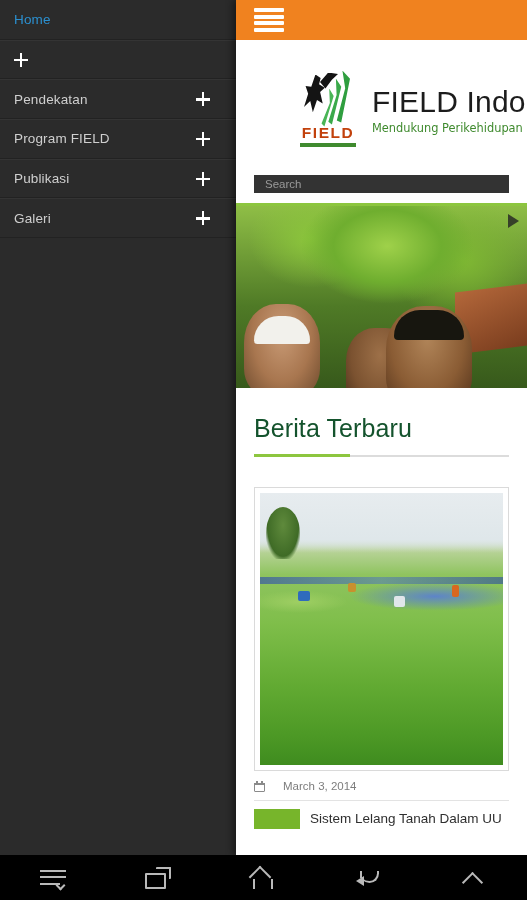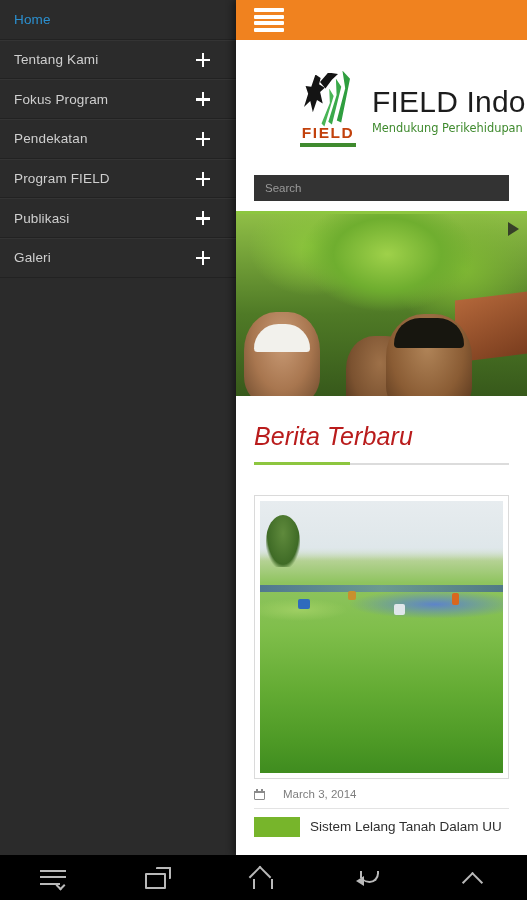--- a/index.html
+++ b/index.html
@@ -88,21 +88,21 @@
   }
   #field-badge .ftext {
     font-size:15.5px; font-weight:bold; color:#c2410c; letter-spacing:1.5px;
     font-family:"Liberation Sans", sans-serif;
   }
   #field-badge .fbar { height:4px; background:#3f8a2e; margin-top:1px; }
 
   
   #search-wrap { padding:0 18px 10px 18px; background:#fff; }
   #search-box {
-    height:26px; background:#333333;
+    height:18px; background:#333333;
     display:flex; align-items:center; padding:0 11px;
   }
   #search-box input {
     background:transparent; border:none; outline:none;
     color:#cfcfcf; font-size:11.5px;
     font-family:"Liberation Sans", sans-serif;
     width:100%;
   }
   #search-box input::placeholder { color:#9a9a9a; }
   #green-rule { height:3px; background:#8dc63f; }
@@ -153,21 +153,21 @@
     position:absolute; right:8px; top:8px;
     width:0; height:0;
     border-top:7px solid transparent;
     border-bottom:7px solid transparent;
     border-left:11px solid rgba(35,35,35,.8);
   }
 
   
   #section { padding:26px 18px 0 18px; }
   #section-title {
-    font-size:25px; color:#b91c1c; font-weight:400; letter-spacing:.1px;font-style:italic;
+    font-size:25px; color:#14532d; font-weight:400; letter-spacing:.1px;
   }
   #title-rule {
     margin-top:12px; height:2px; background:#dcdcdc; position:relative;
   }
   #title-rule::before {
     content:""; position:absolute; left:0; top:0; width:96px; height:3px;
     background:#8dc63f; top:-1px;
   }
 
   
@@ -332,28 +332,23 @@
 
 <div id="screen">
 
   <nav id="sidebar">
 
     <div class="menu-item active">
       <span class="label">Home</span>
     </div>
 
     <div class="menu-item">
-      <span class="label">Tentang Kami</span>
       <span class="plus-icon"></span>
     </div>
 
-    <div class="menu-item">
-      <span class="label">Fokus Program</span>
-      <span class="plus-icon"></span>
-    </div>
 
     <div class="menu-item">
       <span class="label">Pendekatan</span>
       <span class="plus-icon"></span>
     </div>
 
     <div class="menu-item">
       <span class="label">Program FIELD</span>
       <span class="plus-icon"></span>
     </div>

